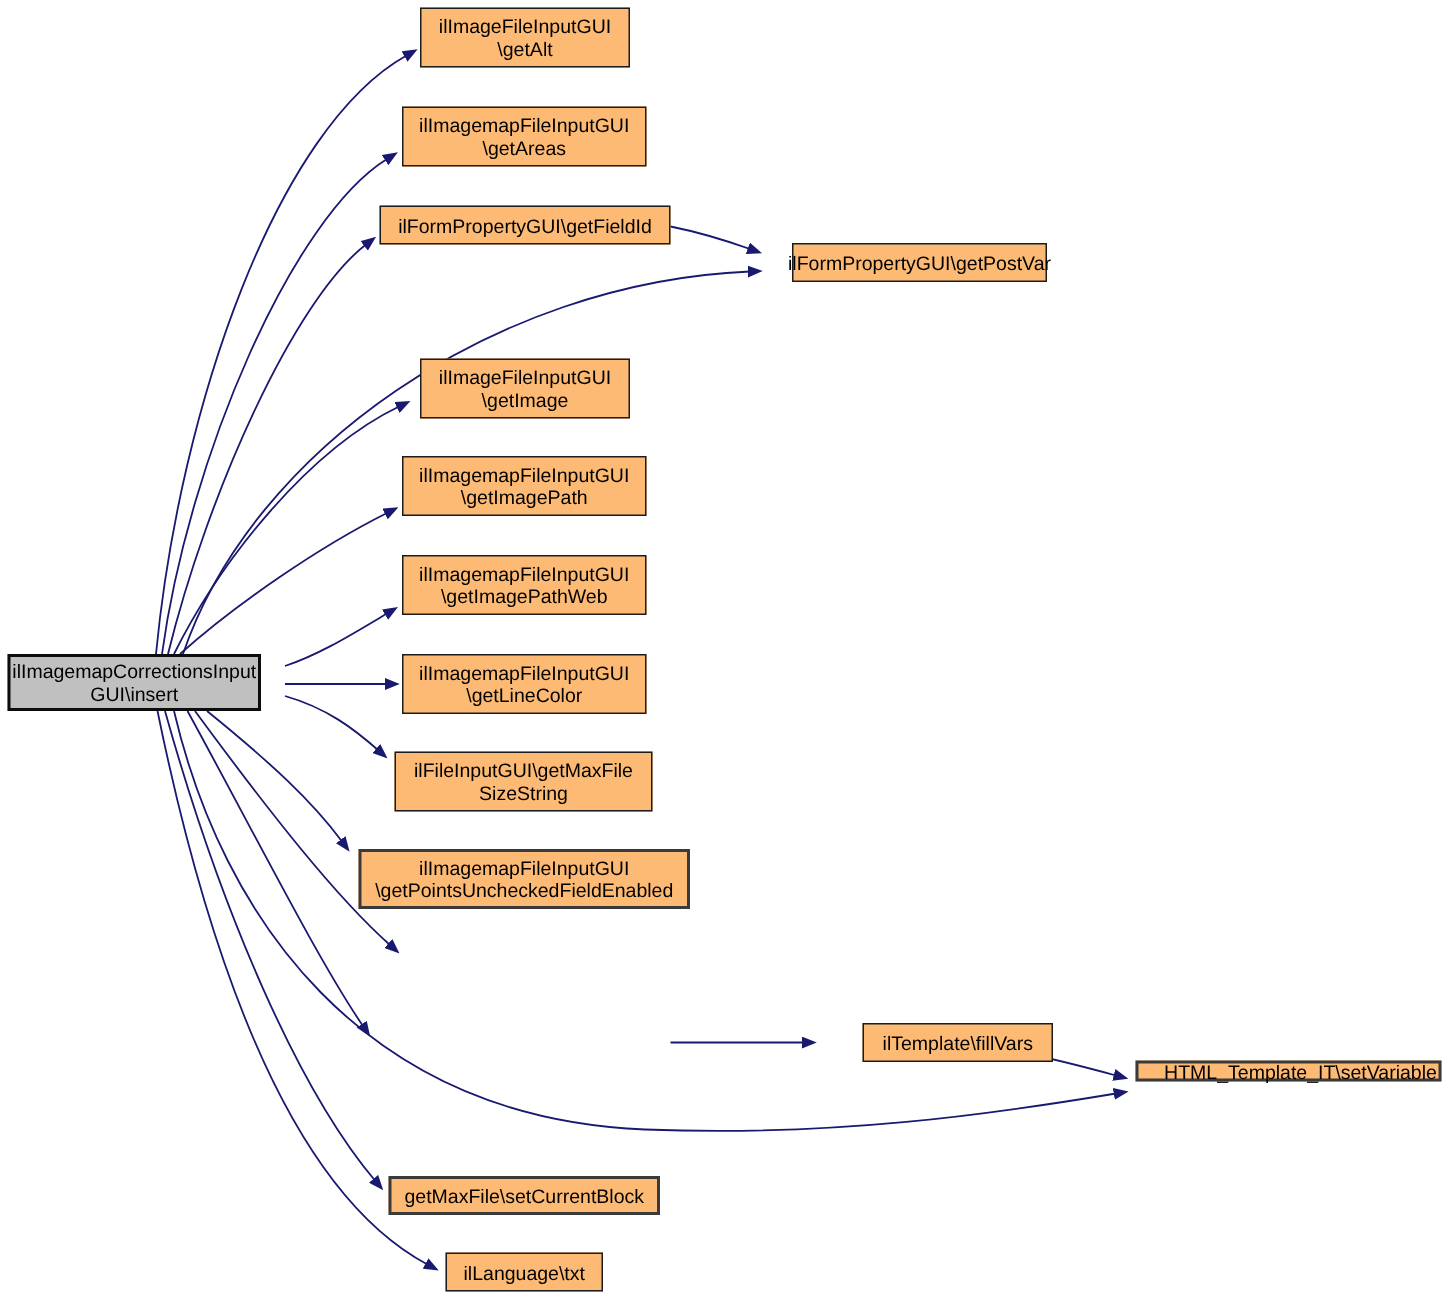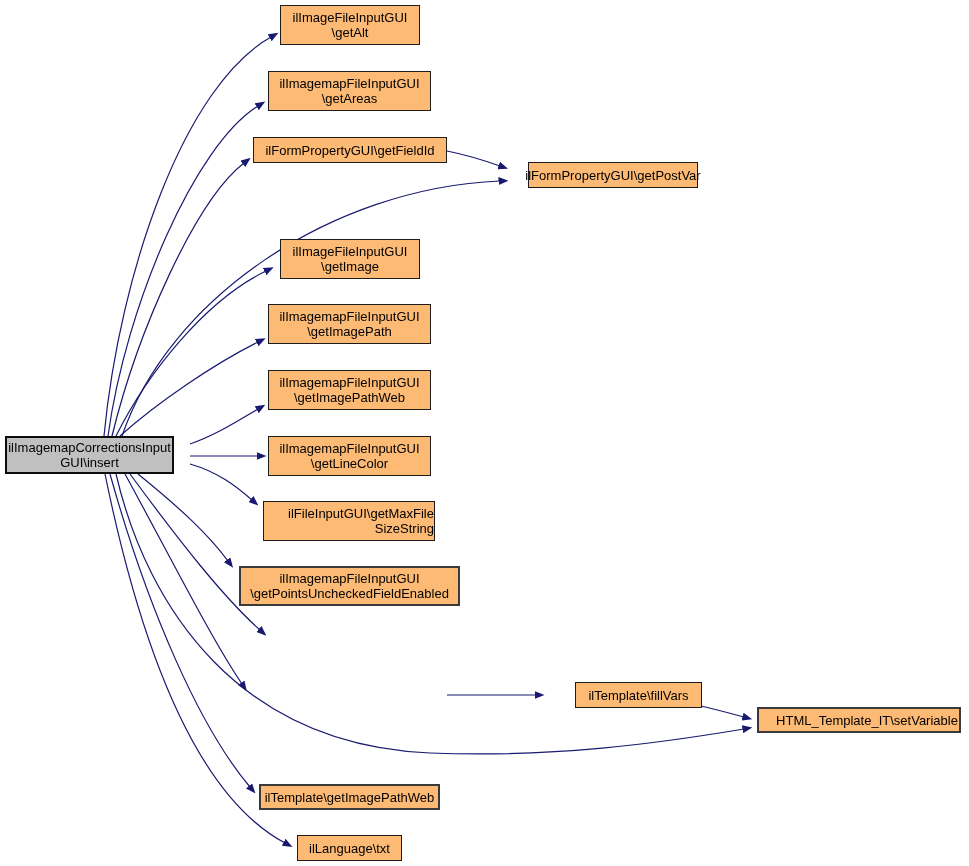--- a/index.html
+++ b/index.html
@@ -118,34 +118,34 @@
         <span>\getImagePath</span>
       </div>
       <div class="node" style="left: 268px; top: 370px; width: 163px; height: 40px;">
         <span>ilImagemapFileInputGUI</span>
         <span>\getImagePathWeb</span>
       </div>
       <div class="node" style="left: 268px; top: 436px; width: 163px; height: 40px;">
         <span>ilImagemapFileInputGUI</span>
         <span>\getLineColor</span>
       </div>
-      <div class="node" style="left: 263px; top: 501px; width: 172px; height: 40px; align-items: flex-end;">
+      <div class="node" style="left: 263px; top: 501px; width: 172px; height: 40px;">
         <span>ilFileInputGUI\getMaxFile</span>
         <span>SizeString</span>
       </div>
       <div class="node thick" style="left: 239px; top: 566px; width: 221px; height: 40px;">
         <span>ilImagemapFileInputGUI</span>
         <span>\getPointsUncheckedFieldEnabled</span>
       </div>
       <div class="node" style="left: 546px; top: 682px; width: 127px; height: 26px; margin-left: 29px;">
         <span>ilTemplate\fillVars</span>
       </div>
-      <div class="node thick" style="left: 757px; top: 707px; width: 204px; height: 26px; padding-left: 16px;">
+      <div class="node thick" style="left: 757px; top: 707px; width: 204px; height: 14px; padding-left: 16px;">
         <span>HTML_Template_IT\setVariable</span>
       </div>
       <div class="node thick" style="left: 259px; top: 784px; width: 181px; height: 26px;">
-        <span>ilTemplate\getImagePathWeb</span>
+        <span>getMaxFile\setCurrentBlock</span>
       </div>
       <div class="node" style="left: 297px; top: 835px; width: 105px; height: 26px;">
         <span>ilLanguage\txt</span>
       </div>
     </div>
 </div>
 
 </body></html>

